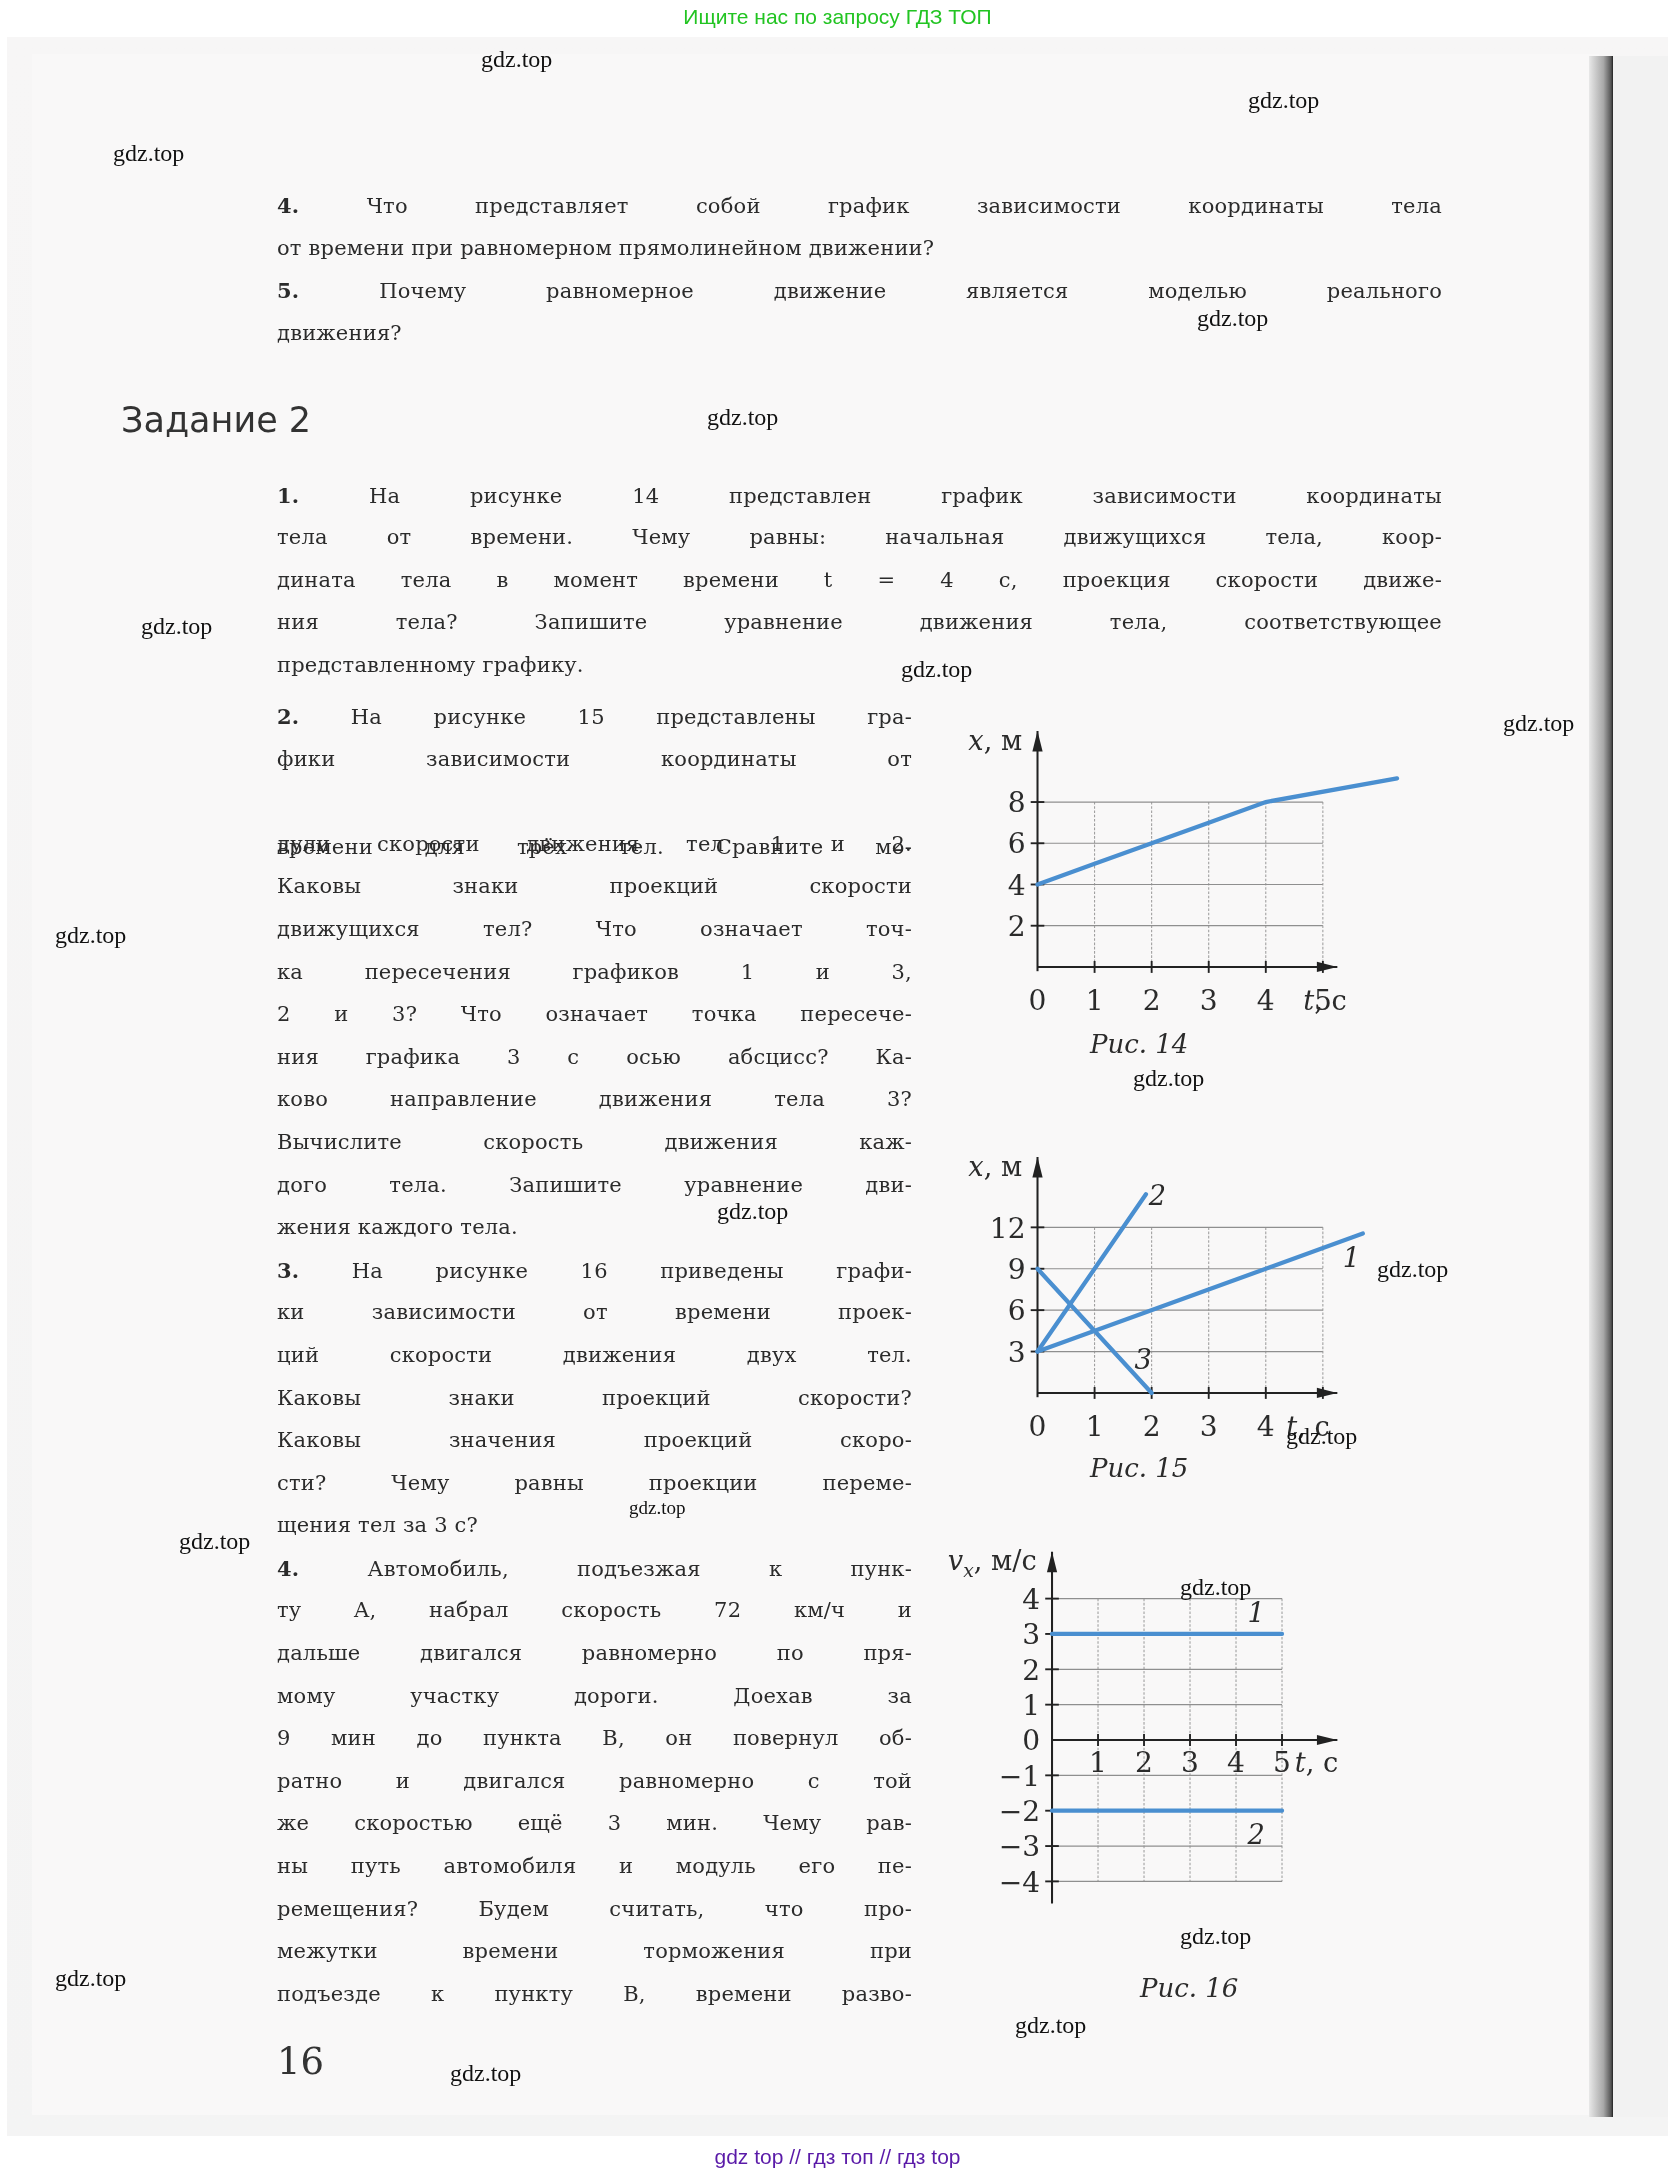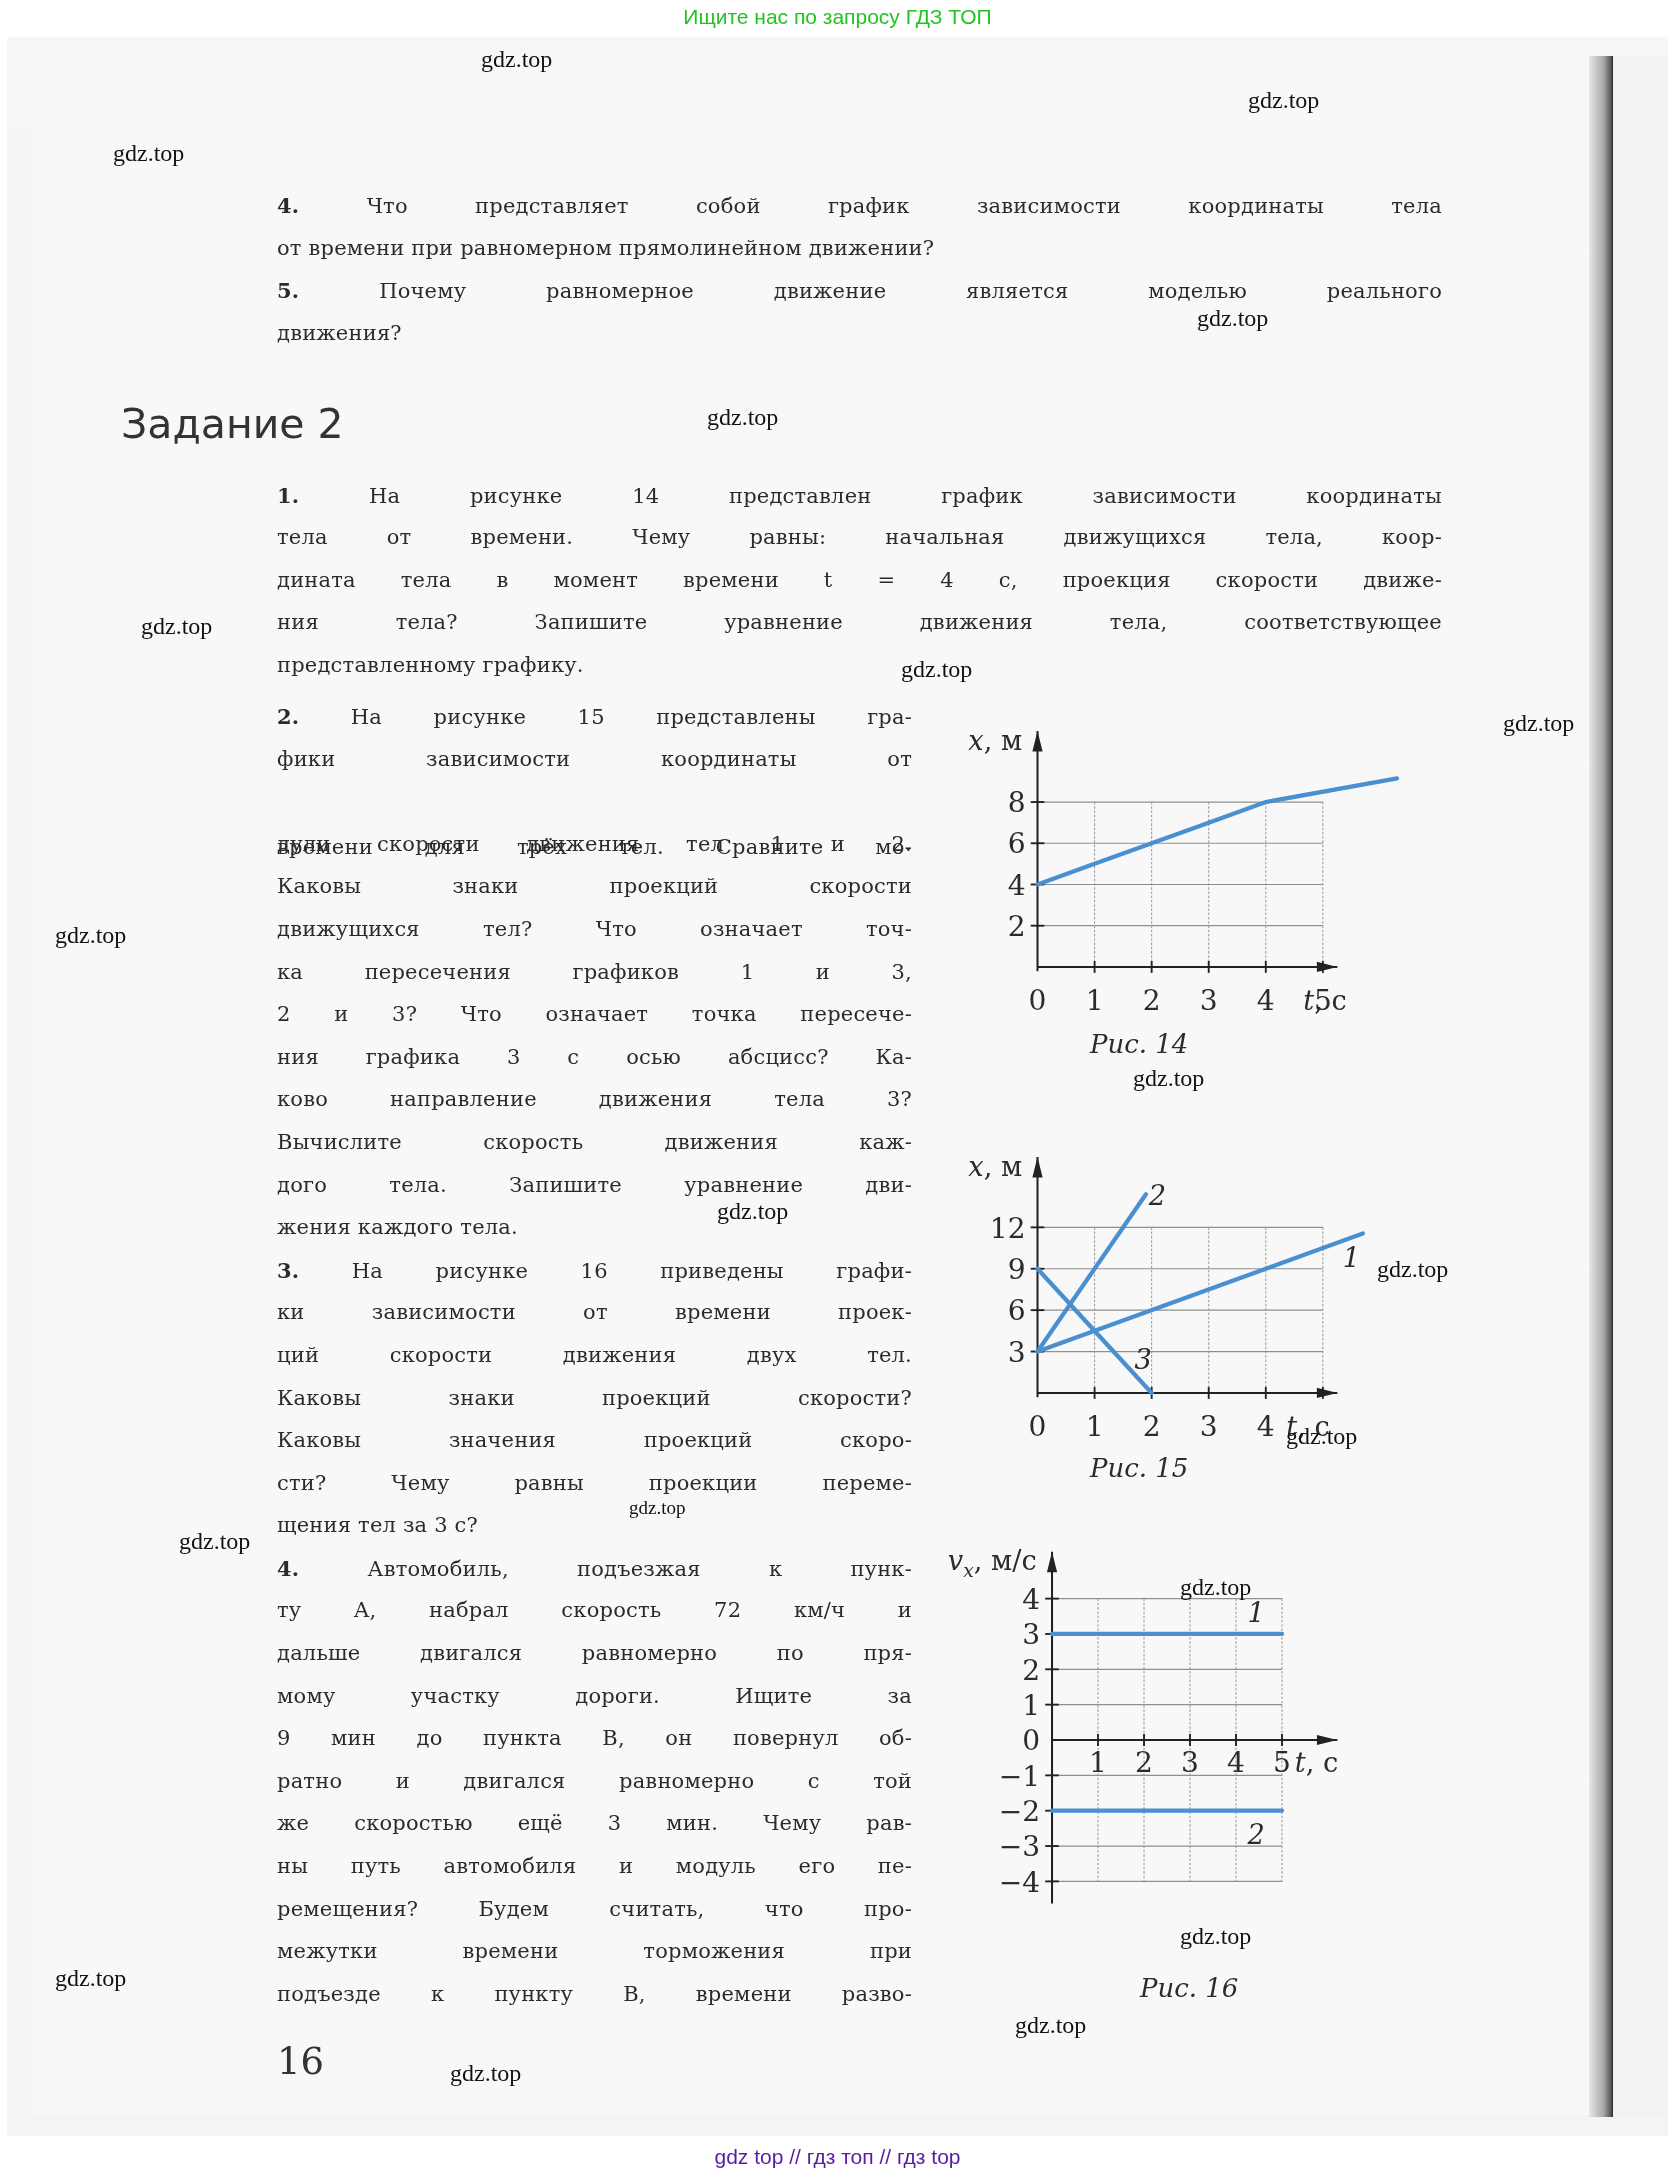--- a/index.html
+++ b/index.html
@@ -46,21 +46,21 @@
   .watermark.small { font-size: 19px; }
   .line {
     position: absolute; font-size: 21px; line-height: 43px; white-space: nowrap;
     color: #2b2b2b; letter-spacing: 0.2px;
   }
   .justify { text-align: justify; text-align-last: justify; }
   .wide { left: 277px; width: 1165px; }
   .narrow { left: 277px; width: 635px; }
   .section-title {
     position: absolute; left: 121px; top: 400px; font-family: "DejaVu Sans", "Liberation Sans", sans-serif;
-    font-size: 41px; color: #333; font-weight: normal;
+    font-size: 35px; color: #333; font-weight: normal;
   }
   .page-number { position: absolute; left: 277px; top: 2040px; font-size: 37px; color: #333; }
   .figure { position: absolute; }
   .figure svg { display: block; overflow: visible; }
   .caption {
     position: absolute; font-style: italic; font-size: 26px; color: #2b2b2b; white-space: nowrap;
   }
   .axis-label { font-family: "DejaVu Serif", serif; font-size: 32px; fill: #2b2b2b; }
   .tick-label { font-family: "DejaVu Serif", serif; font-size: 33px; fill: #2b2b2b; }
   .series-label { font-family: "DejaVu Serif", serif; font-style: italic; font-size: 32px; fill: #2b2b2b; }
@@ -118,21 +118,21 @@
   <div class="line narrow justify" style="top:1377px">Каковы знаки проекций скорости?</div>
   <div class="line narrow justify" style="top:1419px">Каковы значения проекций скоро-</div>
   <div class="line narrow justify" style="top:1462px">сти? Чему равны проекции переме-</div>
   <div class="line narrow" style="top:1504px">щения тел за 3 с?</div>
 </div>
 
 <div>
   <div class="line narrow justify" style="top:1547px"><b>4.</b> <span>Автомобиль, подъезжая к пунк-</span></div>
   <div class="line narrow justify" style="top:1589px">ту A, набрал скорость 72 км/ч и</div>
   <div class="line narrow justify" style="top:1632px">дальше двигался равномерно по пря-</div>
-  <div class="line narrow justify" style="top:1675px">мому участку дороги. Ищите за</div>
+  <div class="line narrow justify" style="top:1675px">мому участку дороги. Доехав за</div>
   <div class="line narrow justify" style="top:1717px">9 мин до пункта B, он повернул об-</div>
   <div class="line narrow justify" style="top:1760px">ратно и двигался равномерно с той</div>
   <div class="line narrow justify" style="top:1802px">же скоростью ещё 3 мин. Чему рав-</div>
   <div class="line narrow justify" style="top:1845px">ны путь автомобиля и модуль его пе-</div>
   <div class="line narrow justify" style="top:1888px">ремещения? Будем считать, что про-</div>
   <div class="line narrow justify" style="top:1930px">межутки времени торможения при</div>
   <div class="line narrow justify" style="top:1973px">подъезде к пункту B, времени разво-</div>
 </div>
 
 <div class="page-number">16</div>

